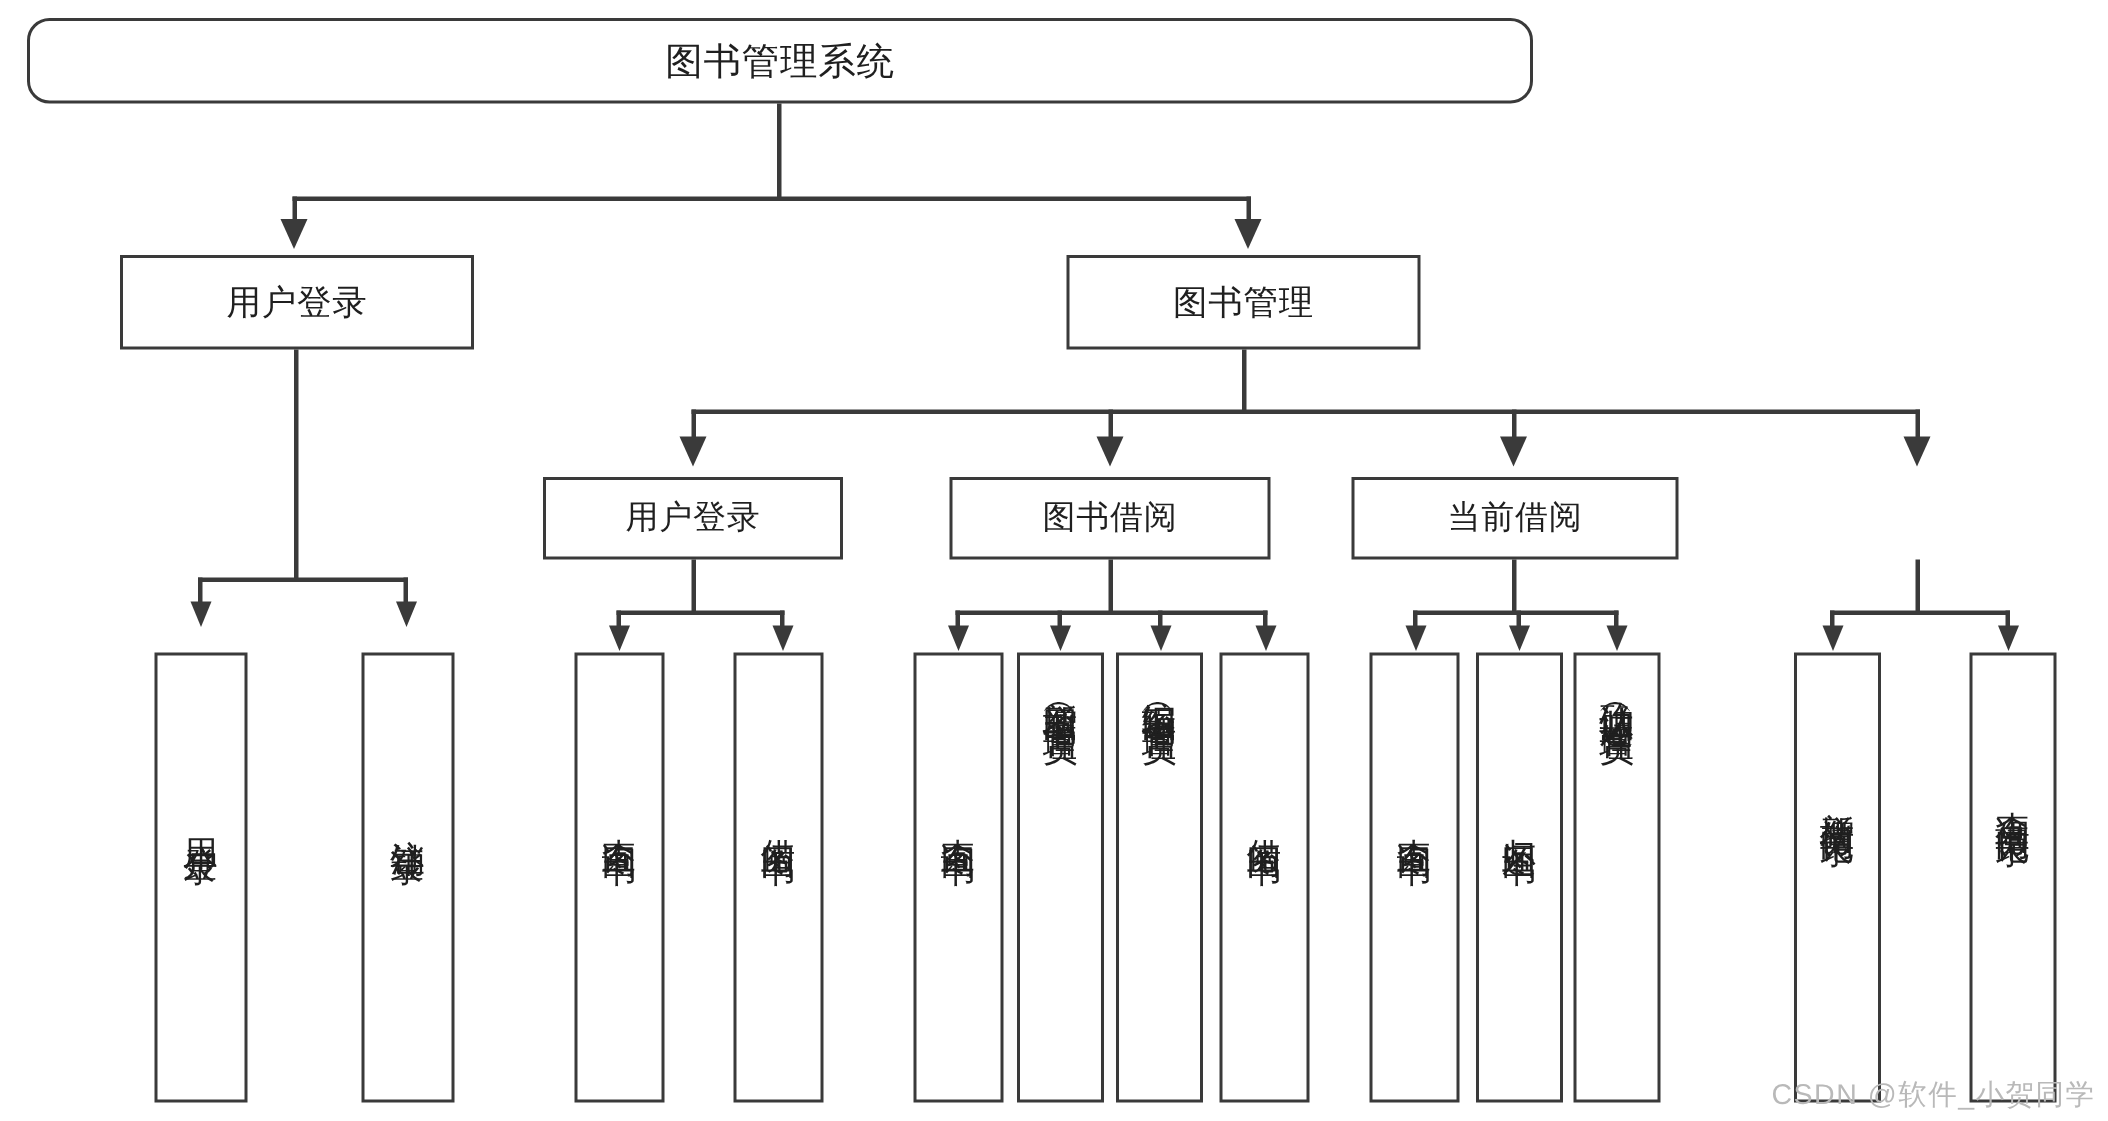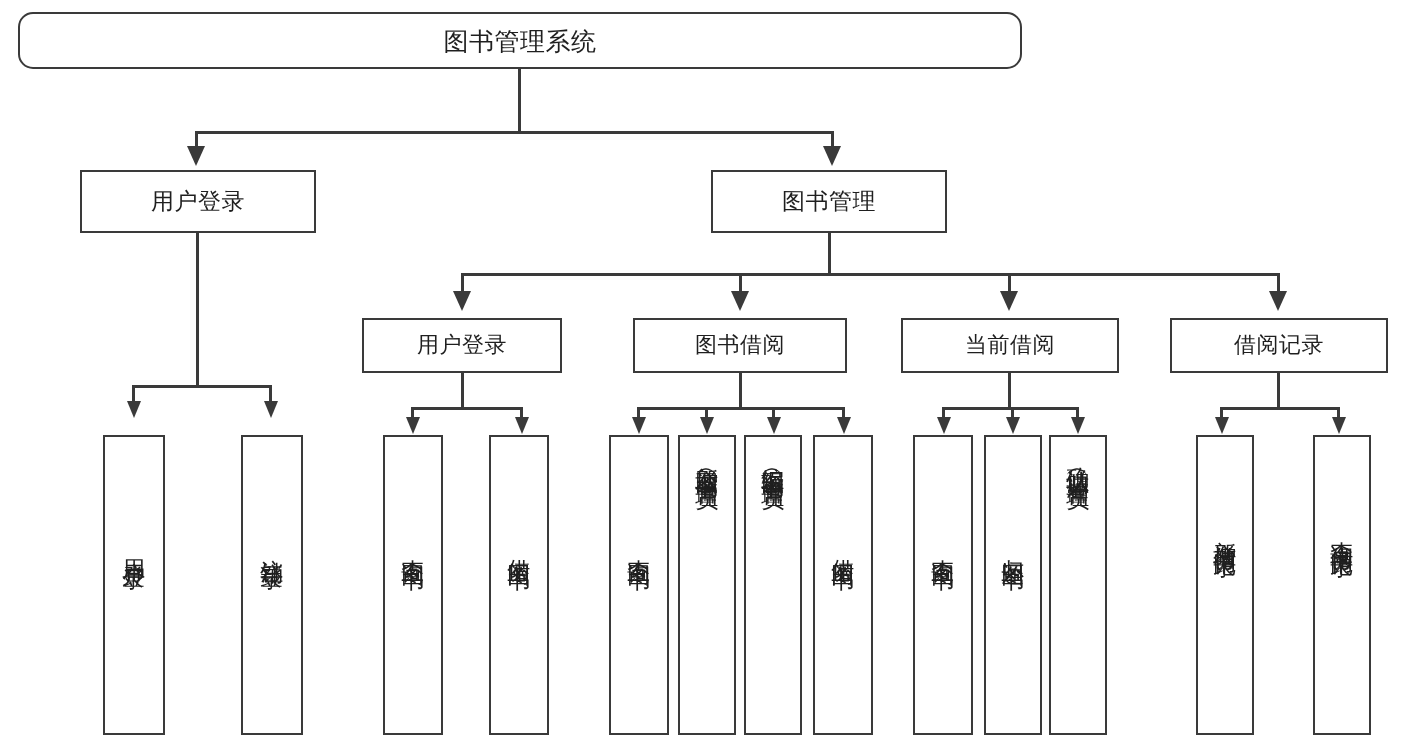--- a/index.html
+++ b/index.html
@@ -135,23 +135,20 @@
 
   <div class="node lvl2" style="left:362px; top:318px; width:200px; height:55px;">
     <span class="cap">用户登录</span>
   </div>
   <div class="node lvl2" style="left:901px; top:318px; width:218px; height:55px;">
     <span class="cap">当前借阅</span>
   </div>
   <div class="node lvl2" style="left:633px; top:318px; width:214px; height:55px;">
     <span class="cap">图书借阅</span>
   </div>
-  <div class="node lvl2" style="left:1170px; top:318px; width:218px; height:55px;">
-    <span class="cap">借阅记录</span>
-  </div>
 
   <div class="vline" style="left:461px; top:373px; width:3px; height:36px;"></div>
   <div class="hline" style="left:411px; top:407px; width:112px; height:3px;"></div>
   <div class="vline" style="left:411px; top:407px; width:3px; height:12px;"></div>
   <div class="arrow slim" style="left:406px; top:417px;"></div>
   <div class="vline" style="left:520px; top:407px; width:3px; height:12px;"></div>
   <div class="arrow slim" style="left:515px; top:417px;"></div>
 
   <div class="vline" style="left:739px; top:373px; width:3px; height:36px;"></div>
   <div class="hline" style="left:637px; top:407px; width:208px; height:3px;"></div>
@@ -217,14 +214,15 @@
     <span class="cap">确认归还（管理员）</span>
   </div>
 
   <div class="node leaf mid" style="left:1196px; top:435px; width:58px; height:300px;">
     <span class="cap">新增借阅记录</span>
   </div>
   <div class="node leaf mid" style="left:1313px; top:435px; width:58px; height:300px;">
     <span class="cap">查询借阅记录</span>
   </div>
 
+  <div id="watermark">CSDN @软件_小贺同学</div>
 
 </div>
 
 </body></html>

